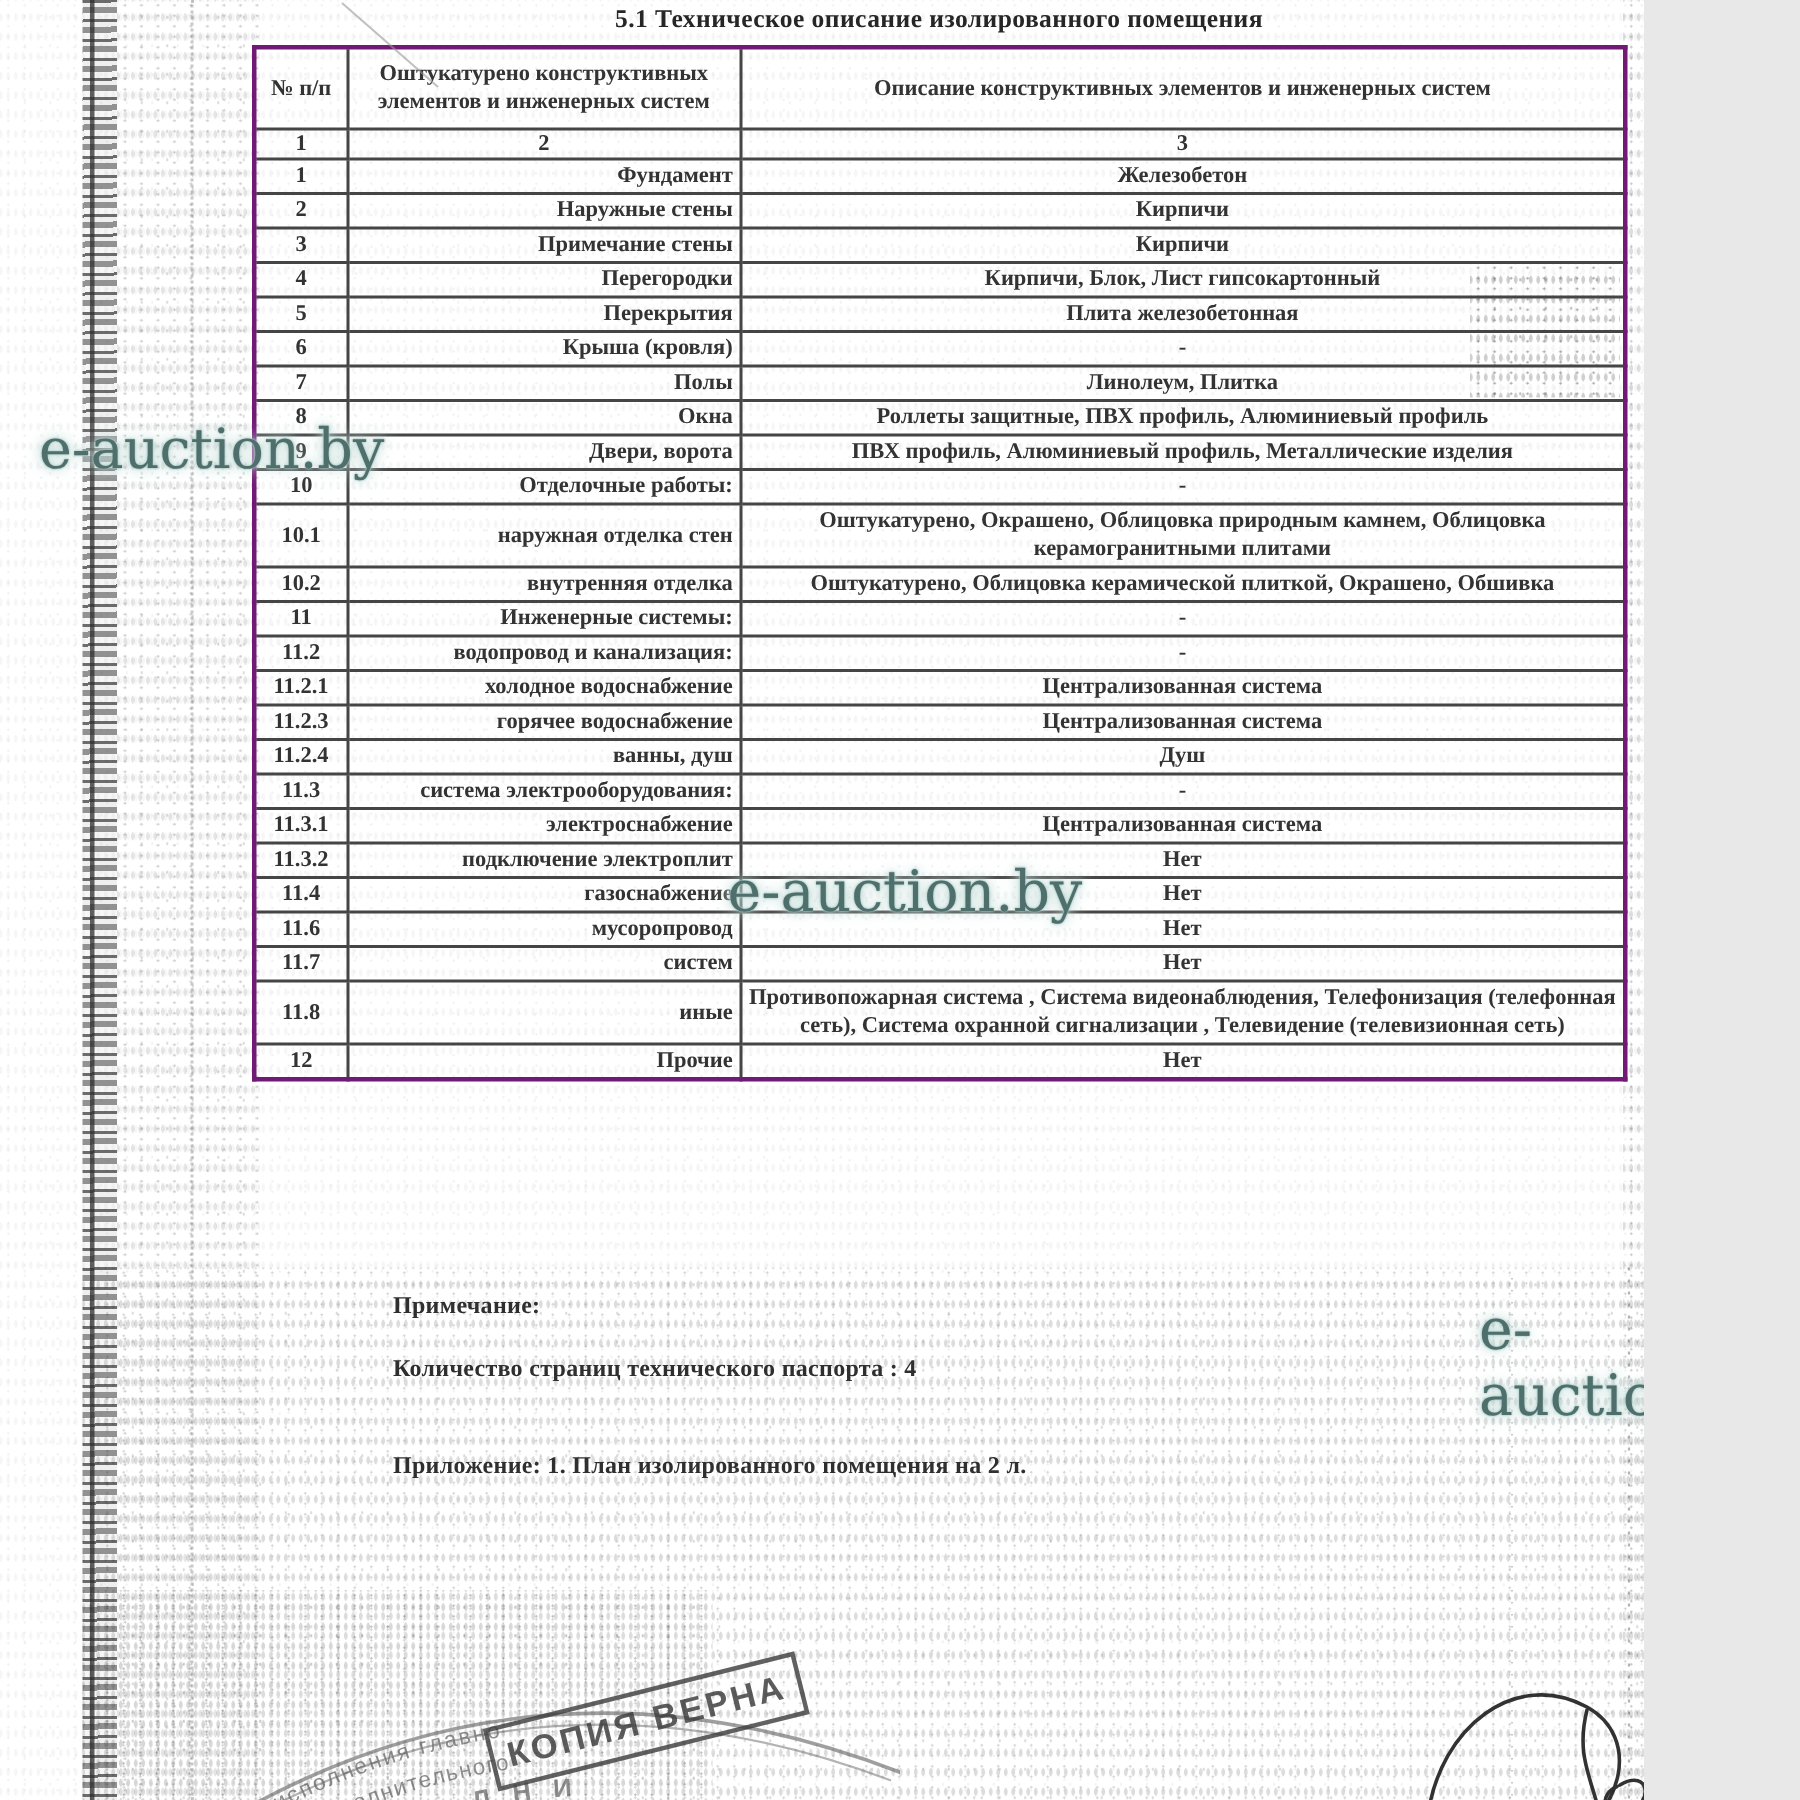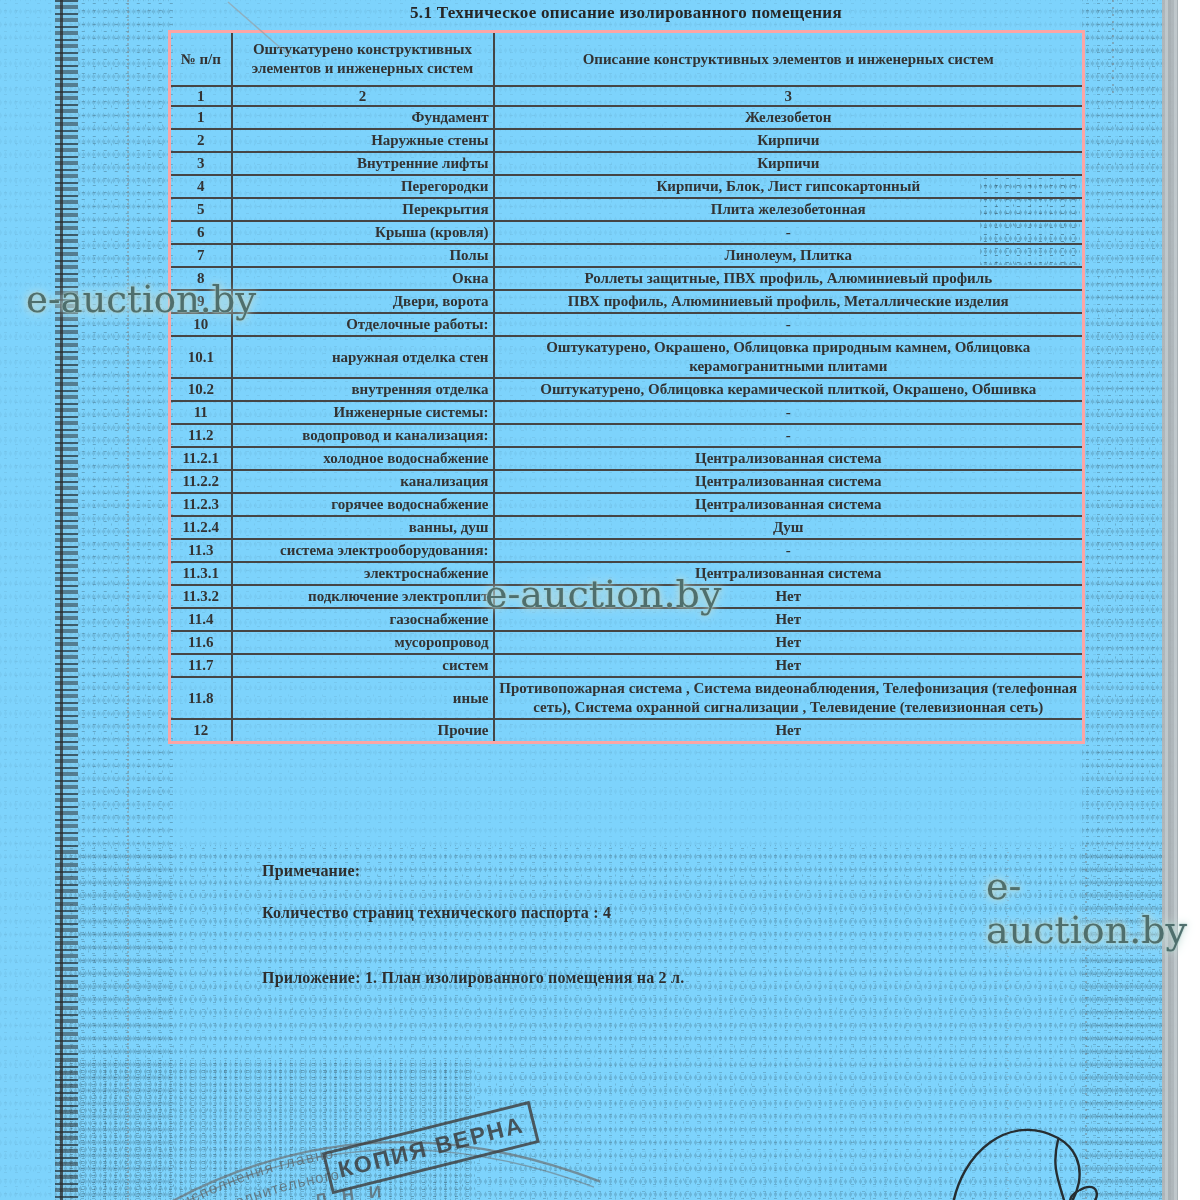--- a/index.html
+++ b/index.html
@@ -1,18 +1,18 @@
 <!DOCTYPE html>
 <html><head>
 <meta charset="utf-8">
 <style>
   html,body{margin:0;padding:0;background:#e8e8e8;}
   #page{
-    position:relative;width:1200px;height:1200px;overflow:hidden;
-    background:#7dd3fc;
+    position:relative;width:1096px;height:1200px;overflow:hidden;
+    background:#ffffff;
     font-family:"Liberation Serif","DejaVu Serif",serif;
     color:#2d2d2d;
   }
   
   .speckle{
     position:absolute;pointer-events:none;
     background-image:
       radial-gradient(rgba(0,0,0,.55) 1px, transparent 1.2px),
       radial-gradient(rgba(0,0,0,.35) 1px, transparent 1.2px),
       radial-gradient(rgba(0,0,0,.45) .8px, transparent 1px);
@@ -51,21 +51,21 @@
   table.main{
     position:absolute;left:168px;top:30px;width:914px;
     border-collapse:collapse;table-layout:fixed;
     font-size:15px;font-weight:700;color:#333;
   }
   table.main td,table.main th{
     border:2px solid #454545;
     padding:1px 4px;line-height:19px;vertical-align:middle;
     font-weight:700;
   }
-  table.main{border:3px solid #fca5a5;}
+  table.main{border:3px solid #701a75;}
   col.c-num{width:62px;}
   col.c-name{width:262px;}
   col.c-desc{width:590px;}
   th.h-cell{text-align:center;font-size:15px;padding:4px 6px;height:50px;}
   tr.colnums td{text-align:center;height:18px;line-height:16px;padding:0;}
   td.cell-num{text-align:center;}
   td.cell-name{text-align:right;padding-left:7px;}
   td.cell-desc{text-align:center;padding-left:55px;padding-right:55px;}
   
   .note-line{position:absolute;left:225px;font-size:16px;font-weight:700;color:#2f2f2f;letter-spacing:.2px;margin-left:37px;}
@@ -140,21 +140,21 @@
     </tr>
 
     <tr>
       <td class="cell-num">2</td>
       <td class="cell-name">Наружные стены</td>
       <td class="cell-desc">Кирпичи</td>
     </tr>
 
     <tr>
       <td class="cell-num">3</td>
-      <td class="cell-name">Внутренние лифты</td>
+      <td class="cell-name">Примечание стены</td>
       <td class="cell-desc">Кирпичи</td>
     </tr>
 
     <tr>
       <td class="cell-num">4</td>
       <td class="cell-name">Перегородки</td>
       <td class="cell-desc">Кирпичи, Блок, Лист гипсокартонный</td>
     </tr>
 
     <tr>
@@ -217,25 +217,20 @@
       <td class="cell-name">водопровод и канализация:</td>
       <td class="cell-desc">-</td>
     </tr>
 
     <tr>
       <td class="cell-num">11.2.1</td>
       <td class="cell-name">холодное водоснабжение</td>
       <td class="cell-desc">Централизованная система</td>
     </tr>
 
-    <tr>
-      <td class="cell-num">11.2.2</td>
-      <td class="cell-name">канализация</td>
-      <td class="cell-desc">Централизованная система</td>
-    </tr>
 
     <tr>
       <td class="cell-num">11.2.3</td>
       <td class="cell-name">горячее водоснабжение</td>
       <td class="cell-desc">Централизованная система</td>
     </tr>
 
     <tr>
       <td class="cell-num">11.2.4</td>
       <td class="cell-name">ванны, душ</td>

